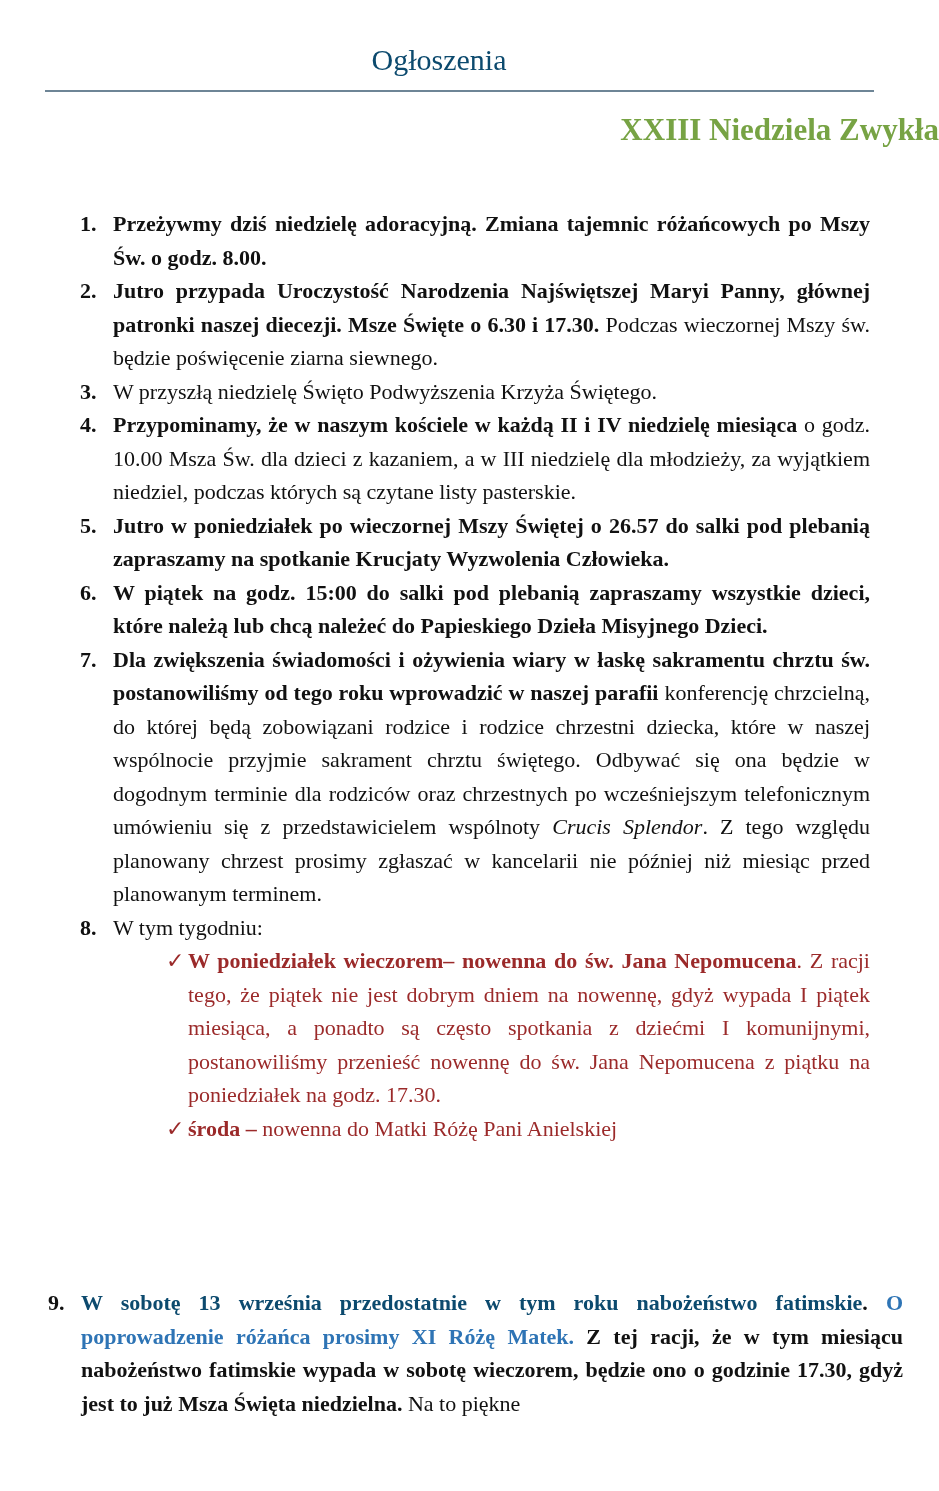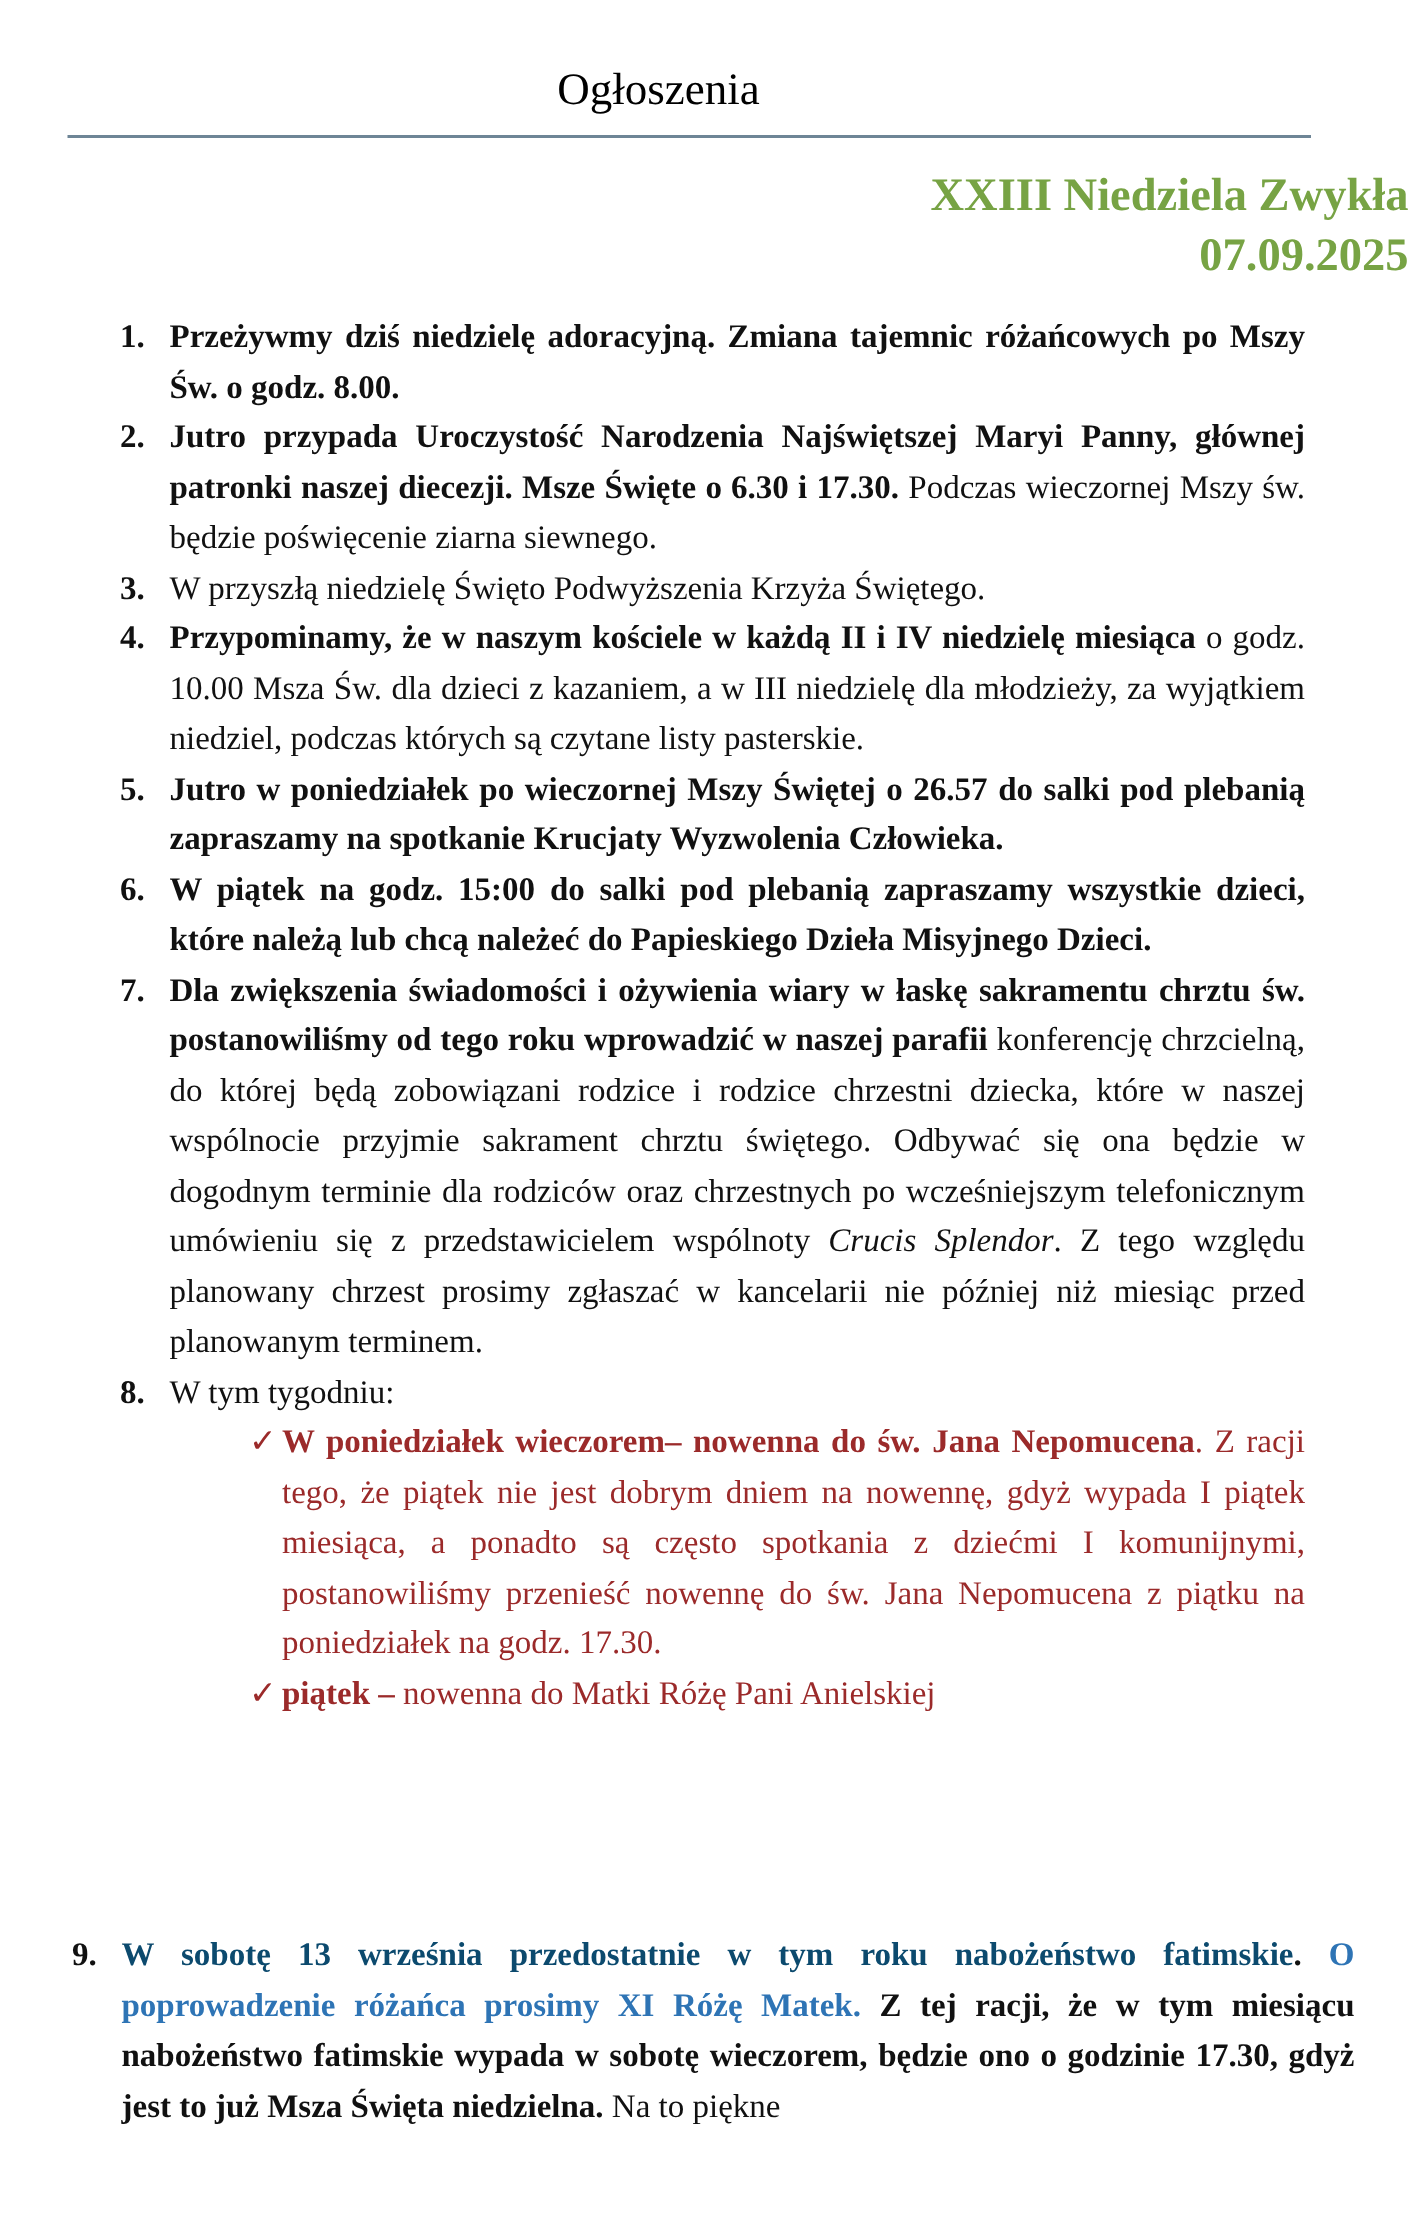--- a/index.html
+++ b/index.html
@@ -1,20 +1,20 @@
 <!DOCTYPE html>
 <html><head>
 <meta charset="utf-8">
 <style>
   html, body { margin: 0; padding: 0; background: #ffffff; }
   body { width: 939px; height: 1491px; overflow: hidden; position: relative;
          font-family: "Liberation Serif", serif; color: #111111; }
   .page-header { position: absolute; top: 0; left: 0; width: 939px; }
   .section-title { position: absolute; top: 42px; left: 0; width: 878px; text-align: center;
-                   font-size: 30px; color: #000000; line-height: 36px; }
+                   font-size: 30px; color: #0c4a6e; line-height: 36px; }
   .rule { position: absolute; top: 90px; left: 45px; width: 829px; height: 2px; background: #6e8596; }
   .sunday { position: absolute; top: 110px; left: 0; width: 939px; text-align: right;
             font-size: 31px; font-weight: bold; color: #77a344; line-height: 40px; }
   .list { position: absolute; top: 207px; left: 80px; width: 790px; margin: 0; padding: 0; list-style: none;
           font-size: 22px; line-height: 33.5px; }
   .item { position: relative; padding-left: 33px; text-align: justify; margin: 0; }
   .num { position: absolute; left: 0; top: 0; font-weight: bold; }
   .b { font-weight: bold; }
   .i { font-style: italic; }
   .sub { list-style: none; margin: 0; padding: 0 0 0 53px; }
@@ -27,21 +27,20 @@
   .blue9 { color: #2e74b5; font-weight: bold; }
 </style>
 </head>
 <body>
 
 <div class="page-header">
   <div class="section-title">Ogłoszenia</div>
   <div class="rule"></div>
   <div class="sunday">
     <div>XXIII Niedziela Zwykła</div>
-    <div>07.09.2025</div>
   </div>
 </div>
 
 <ol class="list">
   <li class="item">
     <span class="num">1.</span>
     <span class="b">Przeżywmy dziś niedzielę adoracyjną. Zmiana tajemnic różańcowych po Mszy Św. o godz. 8.00.</span>
   </li>
   <li class="item">
     <span class="num">2.</span>
@@ -70,21 +69,21 @@
   <li class="item">
     <span class="num">8.</span>
     <span>W tym tygodniu:</span>
     <ul class="sub">
       <li>
         <span class="check">✓</span>
         <span class="b">W poniedziałek wieczorem– nowenna do św. Jana Nepomucena</span><span>. Z racji tego, że piątek nie jest dobrym dniem na nowennę, gdyż wypada I piątek miesiąca, a ponadto są często spotkania z dziećmi I komunijnymi, postanowiliśmy przenieść nowennę do św. Jana Nepomucena z piątku na poniedziałek na godz. 17.30.</span>
       </li>
       <li>
         <span class="check">✓</span>
-        <span class="b">piątek –</span><span> nowenna do Matki Różę Pani Anielskiej</span>
+        <span class="b">środa –</span><span> nowenna do Matki Różę Pani Anielskiej</span>
       </li>
     </ul>
   </li>
 </ol>
 
 <div class="item9">
   <span class="num">9.</span>
   <span class="red9">W sobotę 13 września przedostatnie w tym roku nabożeństwo fatimskie</span><span class="b">.</span>
   <span class="blue9">O poprowadzenie różańca prosimy XI Różę Matek.</span><span class="b"> Z tej racji, że w tym miesiącu nabożeństwo fatimskie wypada w sobotę wieczorem, będzie ono o godzinie 17.30, gdyż jest to już Msza Święta niedzielna.</span><span> Na to piękne</span>
 </div>

